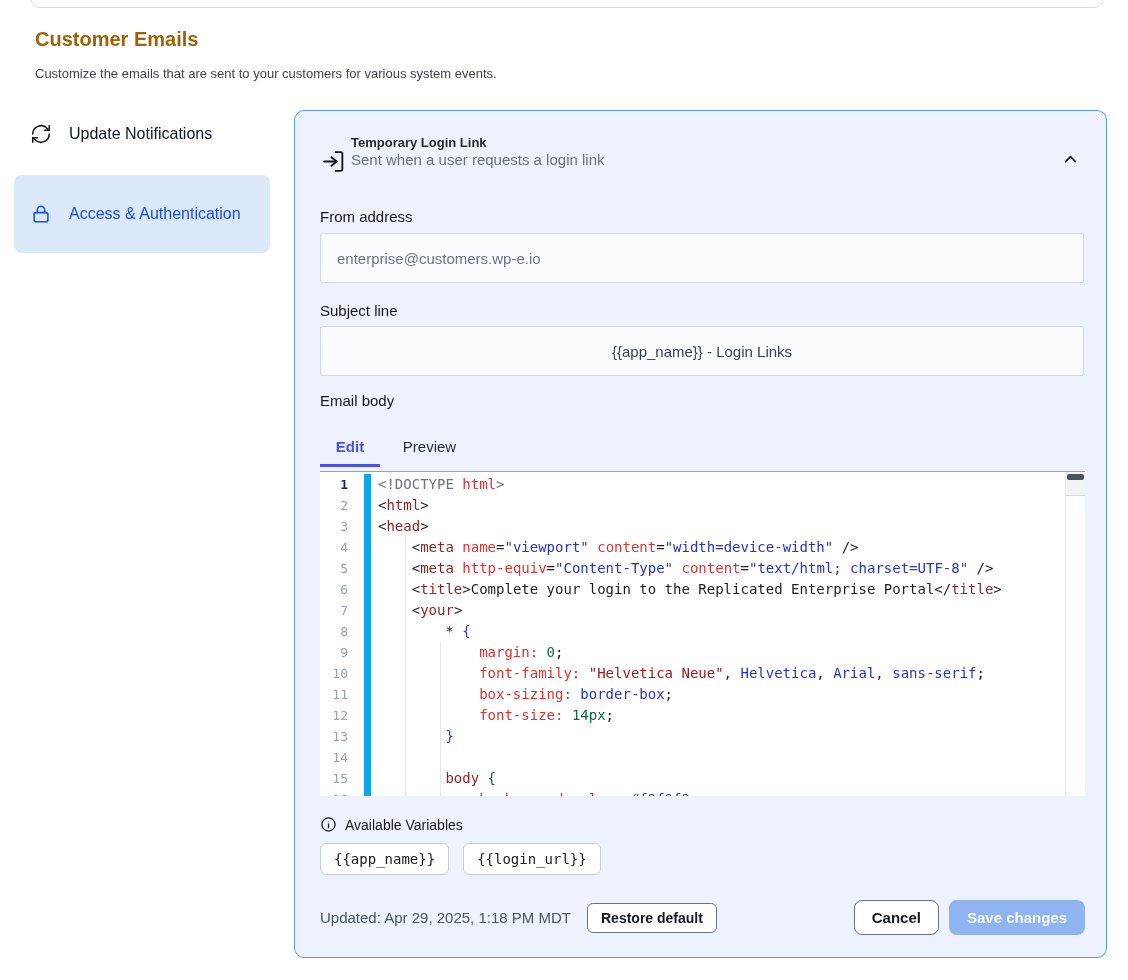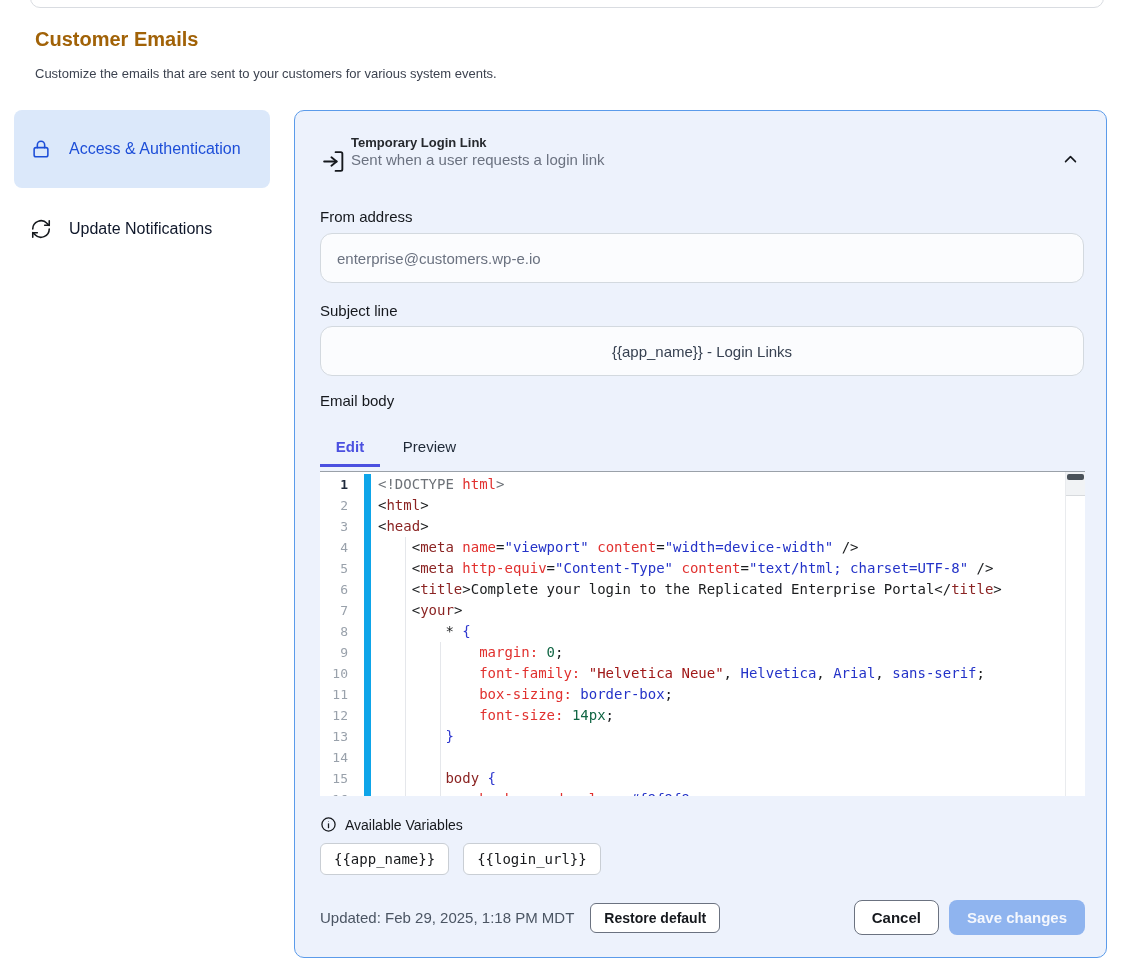--- a/index.html
+++ b/index.html
@@ -30,21 +30,21 @@
   .head-text { left:56px; top:24px; }
   .card-title { font-size:13px; font-weight:700; color:#26292e; }
   .card-sub   { font-size:15px; color:#6b7280; margin-top:1px; }
   .collapse-btn { left:760px; top:34px; width:30px; height:28px; background:none; border:none;
     display:flex; align-items:center; justify-content:center; cursor:pointer; }
 
   .fld-label { left:25px; font-size:15px; color:#15181d; }
   .lbl-from { top:97px; } .lbl-subject { top:191px; } .lbl-body { top:281px; }
 
   .txt-input { left:25px; width:764px; height:50px; background:#fbfcfe; border:1px solid #d3d9df;
-    border-radius:12px; padding:0 16px; font-size:15px; font-family:"Liberation Sans",sans-serif; outline:none; }
+    border-radius:2px; padding:0 16px; font-size:15px; font-family:"Liberation Sans",sans-serif; outline:none; }
   .in-from { top:122px; color:#6b7280; }
   .in-subject { top:215px; color:#374151;text-align:center; }
 
   .tabs { left:25px; top:320px; height:36px; display:flex; }
   .tab { width:60px; text-align:center; padding-top:7px; font-size:15px; color:#1f2937;
     cursor:pointer; border-bottom:3px solid transparent; }
   .tab.preview { width:99px; }
   .tab.active { color:var(--tab-active); font-weight:700; border-bottom-color:var(--tab-active); }
 
   
@@ -85,39 +85,39 @@
 </style>
 </head>
 <body>
 
 <div class="top-edge"></div>
 
 <h1 class="page-title">Customer Emails</h1>
 <p class="page-sub">Customize the emails that are sent to your customers for various system events.</p>
 
 <nav class="sidebar">
-  <div class="side-item active">
-    <span class="icn">
-      <svg width="22" height="22" viewBox="0 0 24 24" fill="none" stroke="#1d4ed8" stroke-width="1.7" stroke-linecap="round" stroke-linejoin="round">
-        <rect x="4.5" y="10.5" width="15" height="10" rx="2"></rect>
-        <path d="M8 10.5V7.5a4 4 0 0 1 8 0v3"></path>
-      </svg>
-    </span>
-    <span>Access &amp; Authentication</span>
-  </div>
   <div class="side-item">
     <span class="icn">
       <svg width="22" height="22" viewBox="0 0 24 24" fill="none" stroke="#15181d" stroke-width="1.7" stroke-linecap="round" stroke-linejoin="round">
         <path d="M3 12a9 9 0 0 1 15.5-6.2L21 8"></path>
         <path d="M21 3v5h-5"></path>
         <path d="M21 12a9 9 0 0 1-15.5 6.2L3 16"></path>
         <path d="M3 21v-5h5"></path>
       </svg>
     </span>
     <span>Update Notifications</span>
+  </div>
+  <div class="side-item active">
+    <span class="icn">
+      <svg width="22" height="22" viewBox="0 0 24 24" fill="none" stroke="#1d4ed8" stroke-width="1.7" stroke-linecap="round" stroke-linejoin="round">
+        <rect x="4.5" y="10.5" width="15" height="10" rx="2"></rect>
+        <path d="M8 10.5V7.5a4 4 0 0 1 8 0v3"></path>
+      </svg>
+    </span>
+    <span>Access &amp; Authentication</span>
   </div>
 </nav>
 
 <section class="panel">
   <span class="head-icon">
     <svg width="25" height="25" viewBox="0 0 24 24" fill="none" stroke="#15181d" stroke-width="1.8" stroke-linecap="round" stroke-linejoin="round">
       <path d="M14 3h5a1.5 1.5 0 0 1 1.5 1.5v15A1.5 1.5 0 0 1 19 21h-5"></path>
       <polyline points="10 8 15 12 10 16"></polyline>
       <line x1="15" y1="12" x2="3" y2="12"></line>
     </svg>
@@ -231,20 +231,20 @@
       </svg>
     </span>
     <span class="vars-label">Available Variables</span>
   </div>
   <div class="chips" id="chips">
       <button class="chip">{{app_name}}</button>
       <button class="chip">{{login_url}}</button>
     </div>
 
   <div class="card-footer">
-    <span class="updated">Updated: Feb 29, 2025, 1:18 PM MDT</span>
+    <span class="updated">Updated: Apr 29, 2025, 1:18 PM MDT</span>
     <button class="btn btn-restore">Restore default</button>
     <div class="foot-right">
       <button class="btn btn-cancel">Cancel</button>
       <button class="btn btn-save">Save changes</button>
     </div>
   </div>
 </section>
 
 </body></html>

